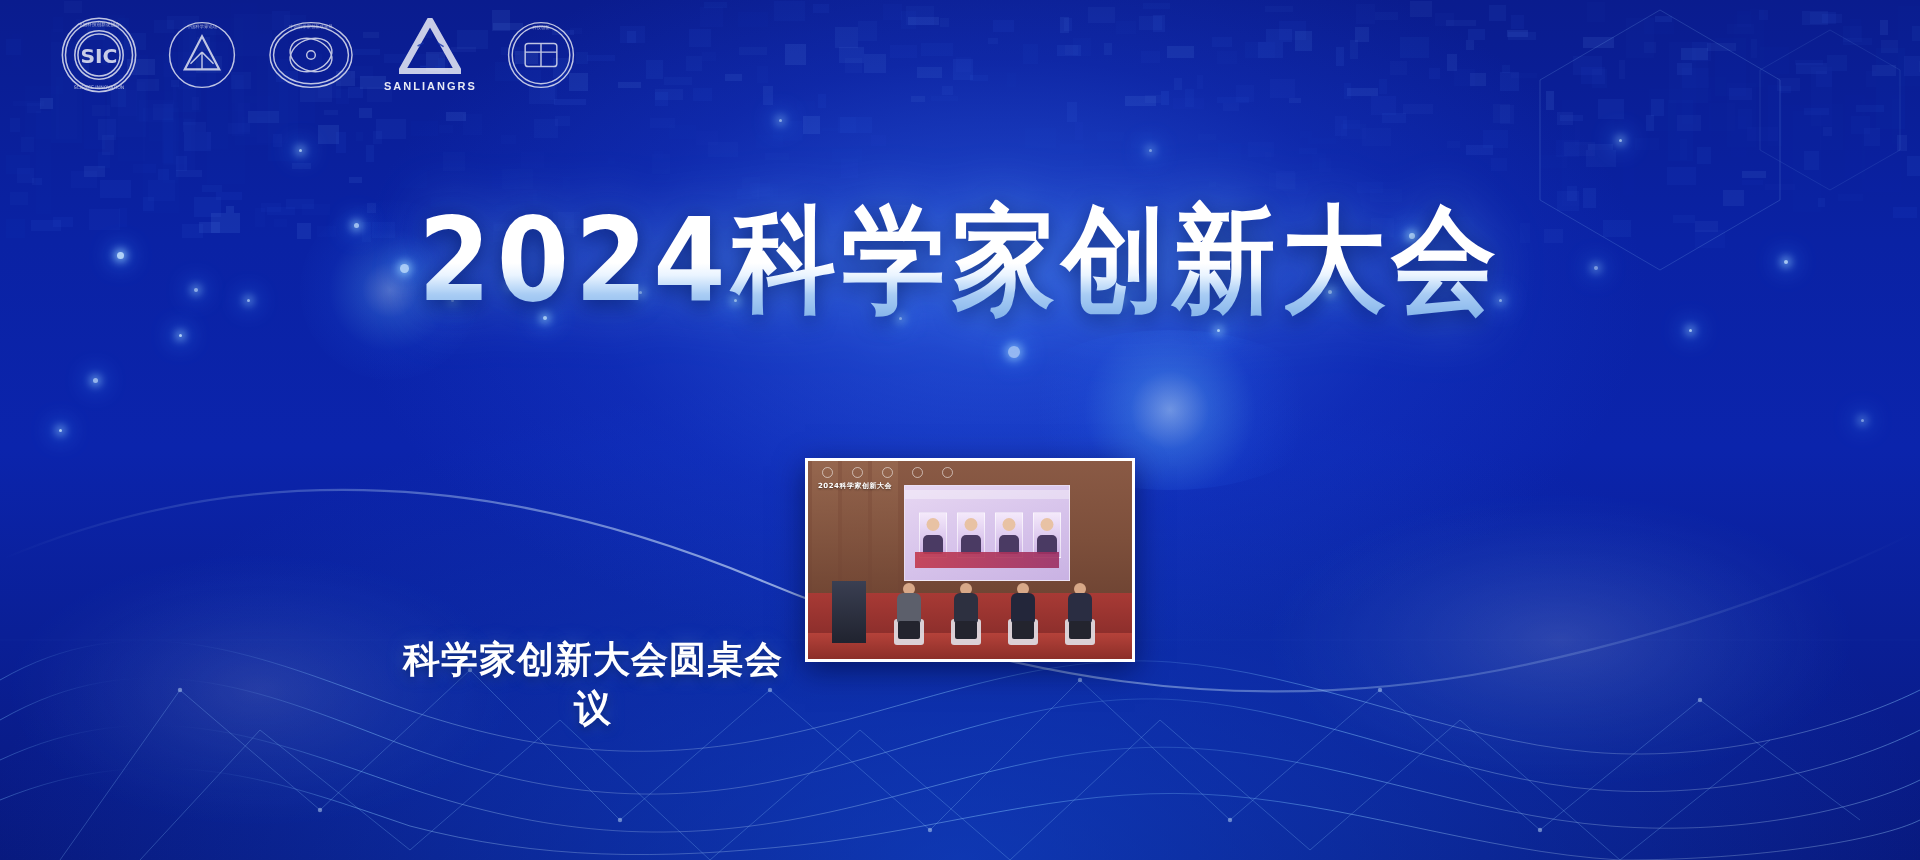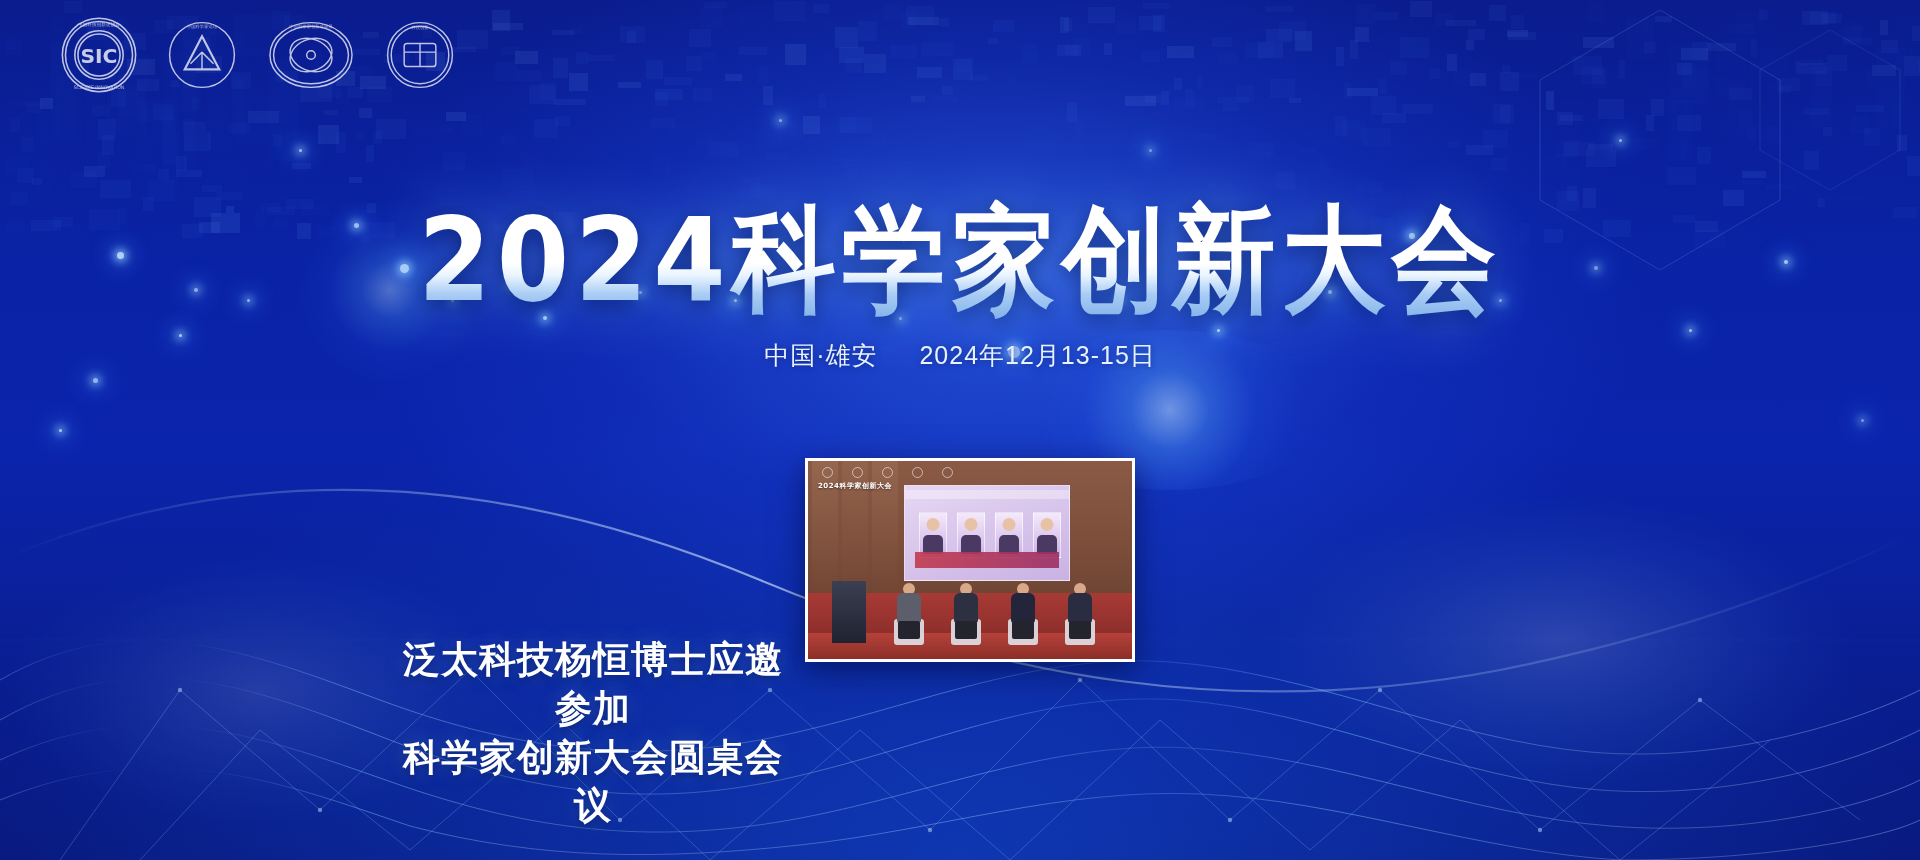--- a/index.html
+++ b/index.html
@@ -715,45 +715,54 @@
         <ellipse cx="60" cy="50" rx="52" ry="40"></ellipse>
         <ellipse cx="60" cy="50" rx="30" ry="22" transform="rotate(-22 60 50)"></ellipse>
         <ellipse cx="60" cy="50" rx="30" ry="22" transform="rotate(22 60 50)"></ellipse>
         <circle cx="60" cy="50" r="6"></circle>
       </g>
       <g fill="#ffffff" opacity=".7" font-size="6" font-family="DejaVu Sans, sans-serif">
         <text x="60" y="12" text-anchor="middle">中国科学家创新成果展</text>
       </g>
     </svg>
 
+    <div style="text-align:center;">
+      <svg class="logo" width="62" height="56" viewBox="0 0 100 90">
+        <g fill="#ffffff" opacity=".95">
+          <path d="M50,4 L96,86 L4,86 Z" fill="none" stroke="#ffffff" stroke-width="11" stroke-linejoin="round"></path>
+        </g>
+        <g stroke="#1433b0" stroke-width="2.5" opacity=".8">
+          <path d="M30,45 L40,40"></path>
+            <path d="M62,40 L72,46"></path>
+            <path d="M34,78 L44,78"></path>
+            <path d="M58,78 L68,78"></path>
+        </g>
+      </svg>
+      <div style="font-size:11px;font-weight:700;letter-spacing:2px;color:#fff;opacity:.9;margin-top:2px;">SANLIANGRS</div>
+      <div style="font-size:5px;letter-spacing:.5px;color:#fff;opacity:.6;"></div>
+    </div>
 
     <svg class="logo" width="72" height="72" viewBox="0 0 100 100">
       <g fill="none" stroke="#ffffff" stroke-width="2" opacity=".9">
         <circle cx="50" cy="50" r="45"></circle>
           <circle cx="50" cy="50" r="40"></circle>
         <rect x="28" y="34" width="44" height="32" rx="4"></rect>
         <path d="M28,46 L72,46 M50,34 L50,66"></path>
       </g>
       <g fill="#ffffff" opacity=".7" font-size="6" font-family="DejaVu Sans, sans-serif">
         <text x="50" y="14" text-anchor="middle">科技创新</text>
       </g>
     </svg>
   </div>
 
   <div class="titlewrap">
     <div class="maintitle">2024科学家创新大会</div>
-    <div class="dateline">
-      <span>中国·雄安</span>
-      <span class="sep"></span>
-      <span>2024年12月13-15日</span>
-    </div>
   </div>
 
   <div class="caption">
-    <div>泛太科技杨恒博士应邀参加</div>
     <div>科学家创新大会圆桌会议</div>
   </div>
 
   <div class="photo">
     <div class="ph-wall"></div>
     <div class="ph-panel" style="left:4px;top:0;width:26px;height:150px;"></div>
     <div class="ph-panel" style="left:34px;top:0;width:26px;height:150px;opacity:.55;"></div>
     <div class="ph-panel" style="left:64px;top:0;width:26px;height:150px;opacity:.7;"></div>
 
     <div class="ph-topbar">

